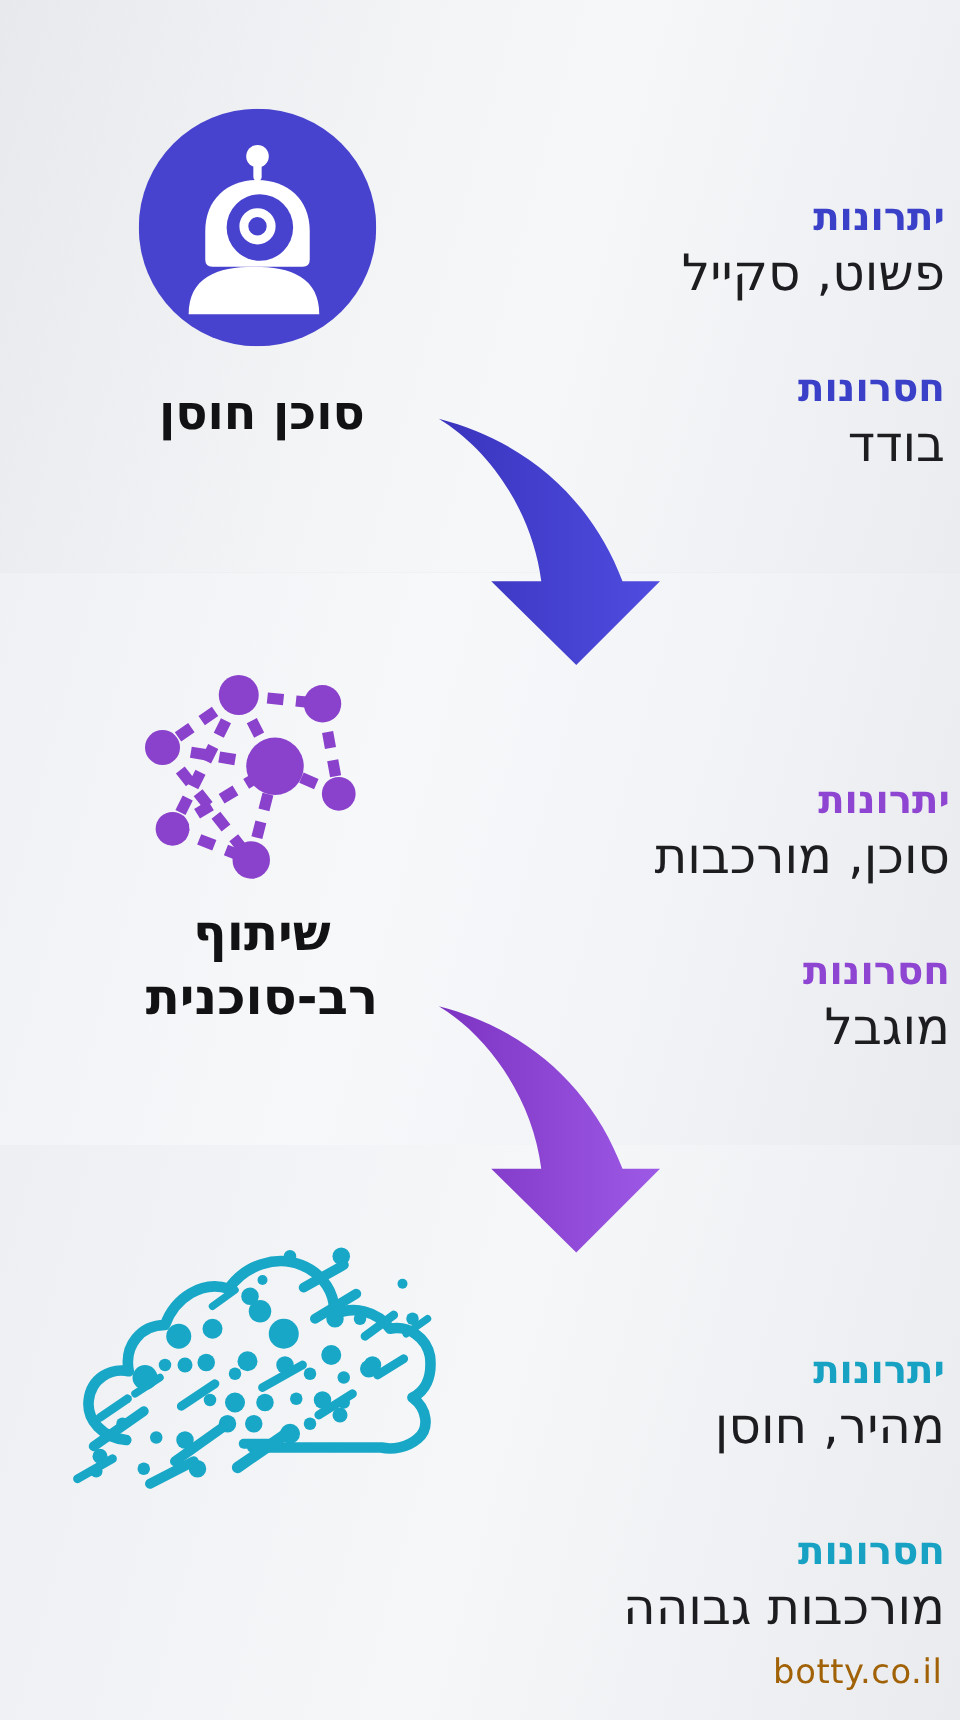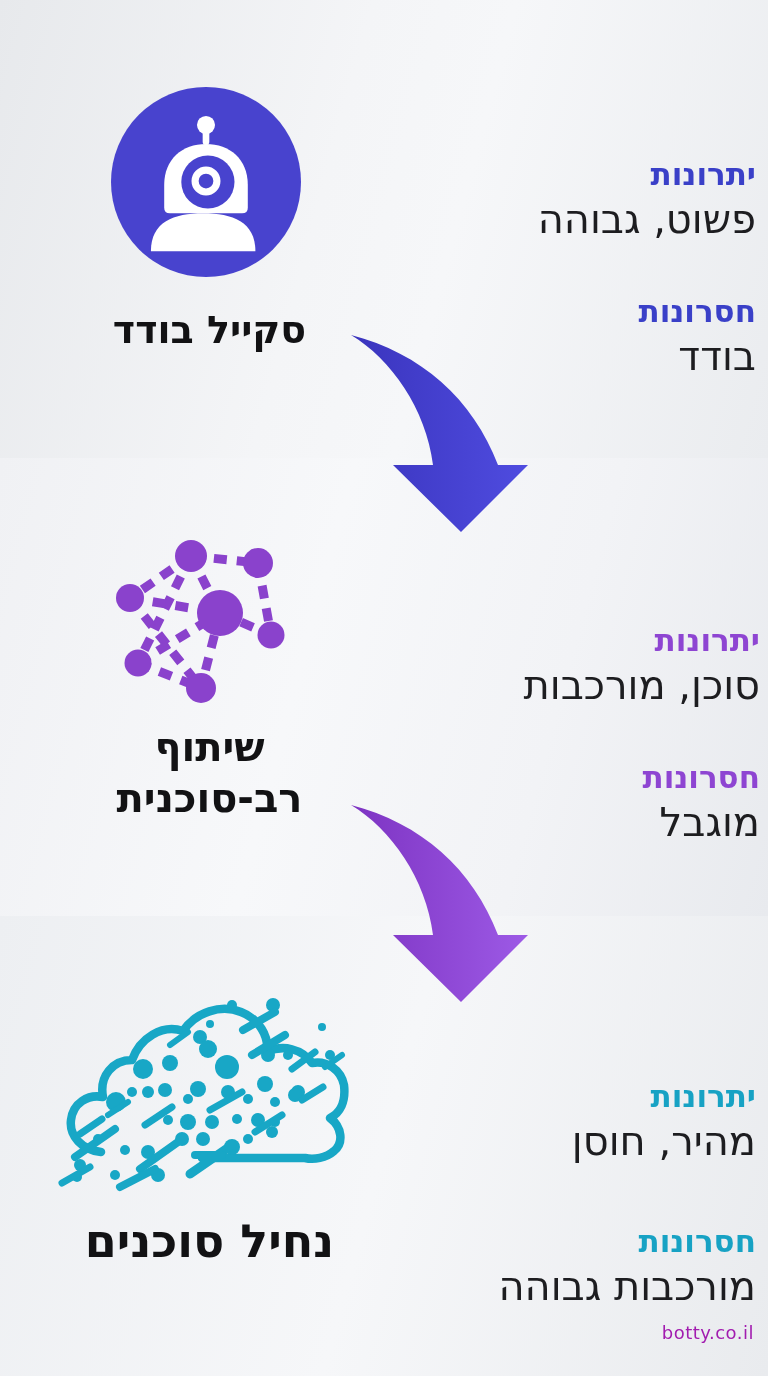--- a/index.html
+++ b/index.html
@@ -34,21 +34,21 @@
   .info-body{font-size:40px;font-weight:400;line-height:1.2;color:#1d1d20;margin-top:2px;}
   .info-title.cons{margin-top:50px;}
   .info3 .info-title.cons{margin-top:58px;}
 
   .arrow{position:absolute;width:230px;height:230px;}
   .arrow1{left:333px;top:323px;}
   .arrow2{left:333px;top:793px;}
   .arrow svg{display:block;width:100%;height:100%;}
 
   .watermark{
-    position:absolute;right:14px;top:1322px;font-size:18px;color:#a21caf;
+    position:absolute;right:14px;top:1322px;font-size:27px;color:#a16207;
     letter-spacing:0.5px;
   }
 </style>
 </head>
 <body>
 
 <div class="canvas">
 
   <div class="band band1"></div>
   <div class="band band2"></div>
@@ -60,24 +60,24 @@
       <g fill="#ffffff">
         <circle cx="100" cy="40" r="9.5"></circle>
         <rect x="96.5" y="46" width="7" height="15" rx="3.5"></rect>
         <path d="M62,133 Q56,133 56,127 L56,103 C56,76 75,60 100,60 C125,60 144,76 144,103 L144,127 Q144,133 138,133 Z"></path>
         <path d="M42,173 C42,142 66,133 97,133 C128,133 152,142 152,173 Z"></path>
       </g>
       <circle cx="102" cy="100" r="28" style="fill: rgb(72, 67, 206);"></circle>
       <circle cx="100" cy="99" r="11.5" fill="none" stroke="#ffffff" stroke-width="7.5"></circle>
     </svg>
   </div>
-  <div class="stage-label label1">סקייל בודד</div>
+  <div class="stage-label label1">סוכן חוסן</div>
   <div class="info info1">
     <div class="info-title" style="color: rgb(58, 64, 200);">יתרונות</div>
-    <div class="info-body">פשוט, גבוהה</div>
+    <div class="info-body">פשוט, סקייל</div>
     <div class="info-title cons" style="color: rgb(58, 64, 200);">חסרונות</div>
     <div class="info-body">בודד</div>
   </div>
 
   <div class="arrow arrow1">
     <svg viewBox="0 0 230 230" aria-hidden="true">
       <defs>
         <linearGradient id="ag1" x1="0" y1="0" x2="1" y2="0">
           <stop offset="0" stop-color="#3a34bd"></stop>
           <stop offset="1" stop-color="#4f4ce0"></stop>
@@ -195,21 +195,20 @@
         <line x1="252" y1="103" x2="273" y2="90" stroke-width="7"></line>
         <line x1="275" y1="70" x2="292" y2="58" stroke-width="6"></line>
         <line x1="12" y1="186" x2="40" y2="170" stroke-width="7"></line>
         <line x1="70" y1="190" x2="105" y2="172" stroke-width="8"></line>
         <line x1="58" y1="118" x2="78" y2="105" stroke-width="6"></line>
         <line x1="205" y1="135" x2="232" y2="118" stroke-width="7"></line>
         <line x1="145" y1="158" x2="172" y2="158" stroke-width="8"></line>
       </g>
     </svg>
   </div>
-  <div class="stage-label label3">נחיל סוכנים</div>
   <div class="info info3">
     <div class="info-title" style="color: rgb(23, 162, 196);">יתרונות</div>
     <div class="info-body">מהיר, חוסן</div>
     <div class="info-title cons" style="color: rgb(23, 162, 196);">חסרונות</div>
     <div class="info-body">מורכבות גבוהה</div>
   </div>
 
   <div class="watermark">botty.co.il</div>
 </div>
 

